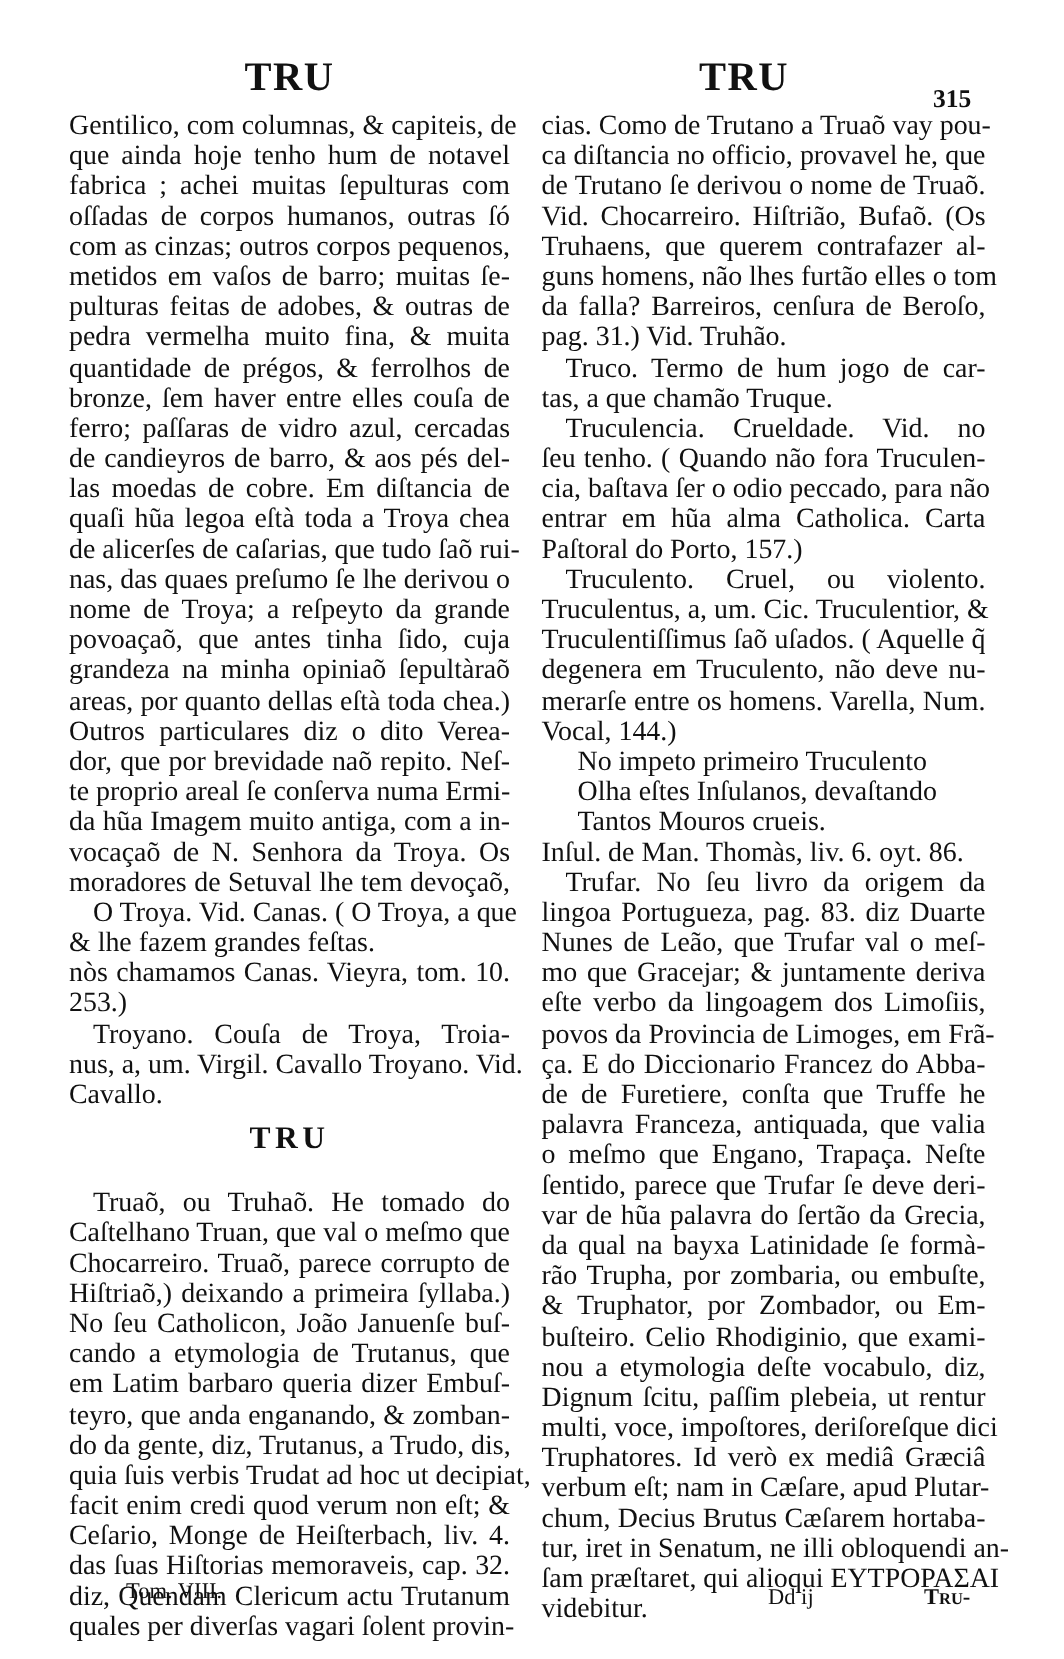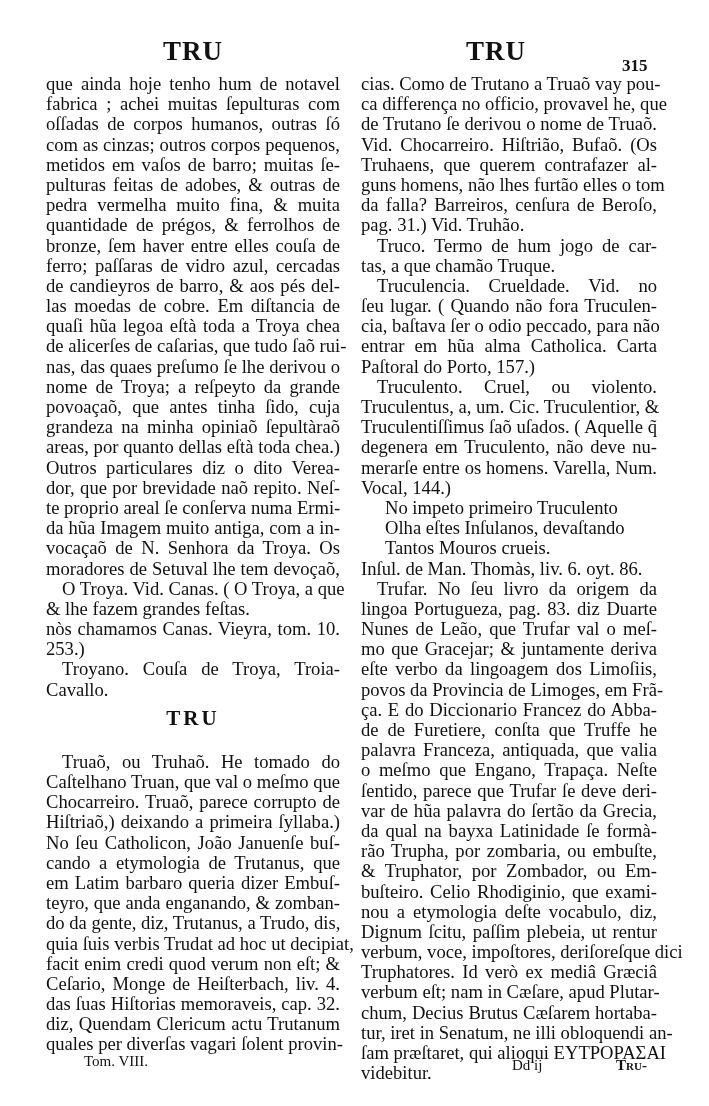--- a/index.html
+++ b/index.html
@@ -49,20 +49,21 @@
 </head>
 <body>
 
 <div class="page">
   <div class="running-head rh-left">TRU</div>
   <div class="running-head rh-right">TRU</div>
   <div class="page-number">315</div>
 
   <div class="column col-left">
     <div id="left-lines">
+        <span class="line">Gentilico, com columnas, &amp; capiteis, de</span>
         <span class="line">que ainda hoje tenho hum de notavel</span>
         <span class="line">fabrica ; achei muitas ſepulturas com</span>
         <span class="line">oſſadas de corpos humanos, outras ſó</span>
         <span class="line">com as cinzas; outros corpos pequenos,</span>
         <span class="line">metidos em vaſos de barro; muitas ſe-</span>
         <span class="line">pulturas feitas de adobes, &amp; outras de</span>
         <span class="line">pedra vermelha muito fina, &amp; muita</span>
         <span class="line">quantidade de prégos, &amp; ferrolhos de</span>
         <span class="line">bronze, ſem haver entre elles couſa de</span>
         <span class="line">ferro; paſſaras de vidro azul, cercadas</span>
@@ -79,20 +80,21 @@
         <span class="line">dor, que por brevidade naõ repito. Neſ-</span>
         <span class="line">te proprio areal ſe conſerva numa Ermi-</span>
         <span class="line">da hũa Imagem muito antiga, com a in-</span>
         <span class="line">vocaçaõ de N. Senhora da Troya. Os</span>
         <span class="line">moradores de Setuval lhe tem devoçaõ,</span>
         <span class="line indent">O Troya. Vid. Canas. ( O Troya, a que</span>
         <span class="line last">&amp; lhe fazem grandes feſtas.</span>
         <span class="line">nòs chamamos Canas. Vieyra, tom. 10.</span>
         <span class="line last">253.)</span>
         <span class="line indent">Troyano. Couſa de Troya, Troia-</span>
+        <span class="line">nus, a, um. Virgil. Cavallo Troyano. Vid.</span>
         <span class="line last">Cavallo.</span>
       </div>
     <div class="section-head">TRU</div>
     <div id="left-lines-2">
         <span class="line indent">Truaõ, ou Truhaõ. He tomado do</span>
         <span class="line">Caſtelhano Truan, que val o meſmo que</span>
         <span class="line">Chocarreiro. Truaõ, parece corrupto de</span>
         <span class="line">Hiſtriaõ,) deixando a primeira ſyllaba.)</span>
         <span class="line">No ſeu Catholicon, João Januenſe buſ-</span>
         <span class="line">cando a etymologia de Trutanus, que</span>
@@ -104,31 +106,31 @@
         <span class="line">Ceſario, Monge de Heiſterbach, liv. 4.</span>
         <span class="line">das ſuas Hiſtorias memoraveis, cap. 32.</span>
         <span class="line">diz, Quendam Clericum actu Trutanum</span>
         <span class="line">quales per diverſas vagari ſolent provin-</span>
       </div>
   </div>
 
   <div class="column col-right">
     <div id="right-lines">
         <span class="line">cias. Como de Trutano a Truaõ vay pou-</span>
-        <span class="line">ca differença no officio, provavel he, que</span>
+        <span class="line">ca diſtancia no officio, provavel he, que</span>
         <span class="line">de Trutano ſe derivou o nome de Truaõ.</span>
         <span class="line">Vid. Chocarreiro. Hiſtrião, Bufaõ. (Os</span>
         <span class="line">Truhaens, que querem contrafazer al-</span>
         <span class="line">guns homens, não lhes furtão elles o tom</span>
         <span class="line">da falla? Barreiros, cenſura de Beroſo,</span>
         <span class="line last">pag. 31.) Vid. Truhão.</span>
         <span class="line indent">Truco. Termo de hum jogo de car-</span>
         <span class="line last">tas, a que chamão Truque.</span>
         <span class="line indent">Truculencia. Crueldade. Vid. no</span>
-        <span class="line">ſeu lugar. ( Quando não fora Truculen-</span>
+        <span class="line">ſeu tenho. ( Quando não fora Truculen-</span>
         <span class="line">cia, baſtava ſer o odio peccado, para não</span>
         <span class="line">entrar em hũa alma Catholica. Carta</span>
         <span class="line last">Paſtoral do Porto, 157.)</span>
         <span class="line indent">Truculento. Cruel, ou violento.</span>
         <span class="line">Truculentus, a, um. Cic. Truculentior, &amp;</span>
         <span class="line">Truculentiſſimus ſaõ uſados. ( Aquelle q̃</span>
         <span class="line">degenera em Truculento, não deve nu-</span>
         <span class="line">merarſe entre os homens. Varella, Num.</span>
         <span class="line last">Vocal, 144.)</span>
         <span class="line verse">No impeto primeiro Truculento</span>
@@ -146,21 +148,21 @@
         <span class="line">palavra Franceza, antiquada, que valia</span>
         <span class="line">o meſmo que Engano, Trapaça. Neſte</span>
         <span class="line">ſentido, parece que Trufar ſe deve deri-</span>
         <span class="line">var de hũa palavra do ſertão da Grecia,</span>
         <span class="line">da qual na bayxa Latinidade ſe formà-</span>
         <span class="line">rão Trupha, por zombaria, ou embuſte,</span>
         <span class="line">&amp; Truphator, por Zombador, ou Em-</span>
         <span class="line">buſteiro. Celio Rhodiginio, que exami-</span>
         <span class="line">nou a etymologia deſte vocabulo, diz,</span>
         <span class="line">Dignum ſcitu, paſſim plebeia, ut rentur</span>
-        <span class="line">verbum, voce, impoſtores, deriſoreſque dici</span>
+        <span class="line">multi, voce, impoſtores, deriſoreſque dici</span>
         <span class="line">Truphatores. Id verò ex mediâ Græciâ</span>
         <span class="line">verbum eſt; nam in Cæſare, apud Plutar-</span>
         <span class="line">chum, Decius Brutus Cæſarem hortaba-</span>
         <span class="line">tur, iret in Senatum, ne illi obloquendi an-</span>
         <span class="line">ſam præſtaret, qui alioqui ΕΥΤΡΟΡΑΣΑΙ</span>
         <span class="line last">videbitur.</span>
       </div>
   </div>
 
   <div class="volume">Tom. VIII.</div>

